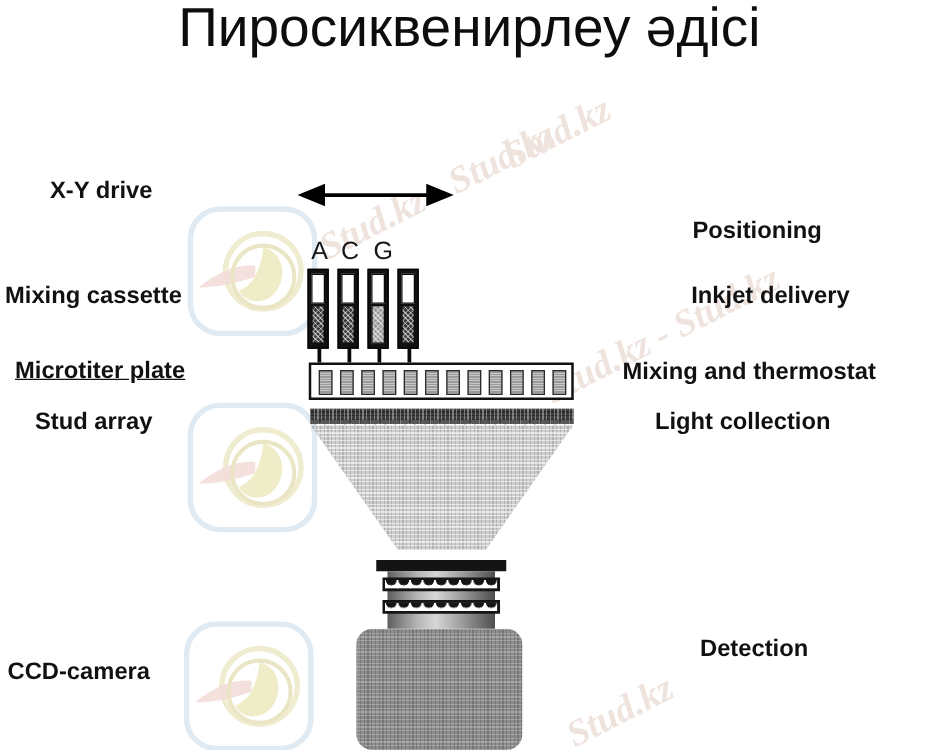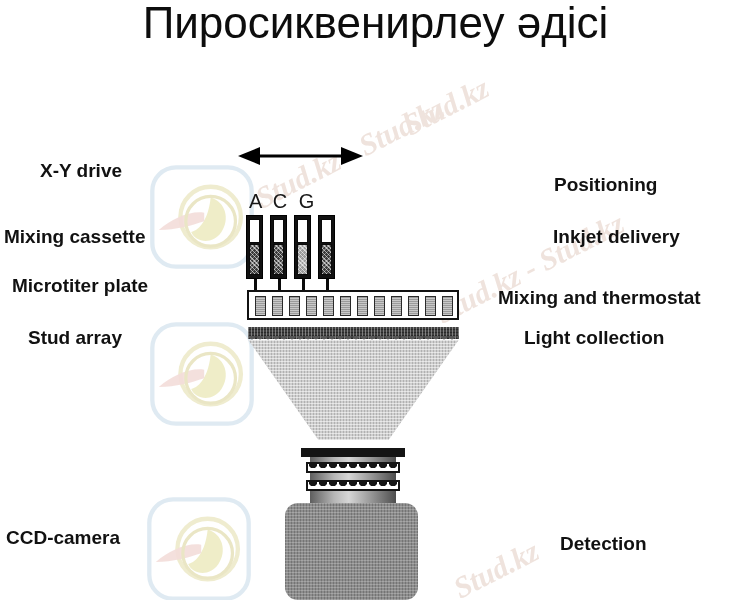--- a/index.html
+++ b/index.html
@@ -368,25 +368,25 @@
         <div class="zig"></div>
       </div>
       <div class="cam-ring r2">
         <div class="zig"></div>
       </div>
     </div>
 
     <div class="cam-body"></div>
   </div>
 
-  <div class="lbl" style="left:40px; top:160px;">X-Y drive</div>
+  <div class="lbl" style="left:40px; top:142px;">X-Y drive</div>
   <div class="lbl" style="left:4px; top:226px;">Mixing cassette</div>
-  <div class="lbl" style="left:12px; top:275px;">Microtiter plate</div>
+  <div class="lbl" style="left:12px; top:286px;text-decoration:underline;">Microtiter plate</div>
   <div class="lbl" style="left:28px; top:327px;">Stud array</div>
   <div class="lbl" style="left:6px; top:527px;">CCD-camera</div>
 
   <div class="lbl" style="left:554px; top:142px;margin-top:32px;">Positioning</div>
   <div class="lbl" style="left:553px; top:226px;">Inkjet delivery</div>
   <div class="lbl" style="left:524px; top:327px;">Light collection</div>
   <div class="lbl" style="left:498px; top:287px;">Mixing and thermostat</div>
-  <div class="lbl" style="left:560px; top:533px;">Detection</div>
+  <div class="lbl" style="left:560px; top:509px;">Detection</div>
 
 </div>
 
 </body></html>

